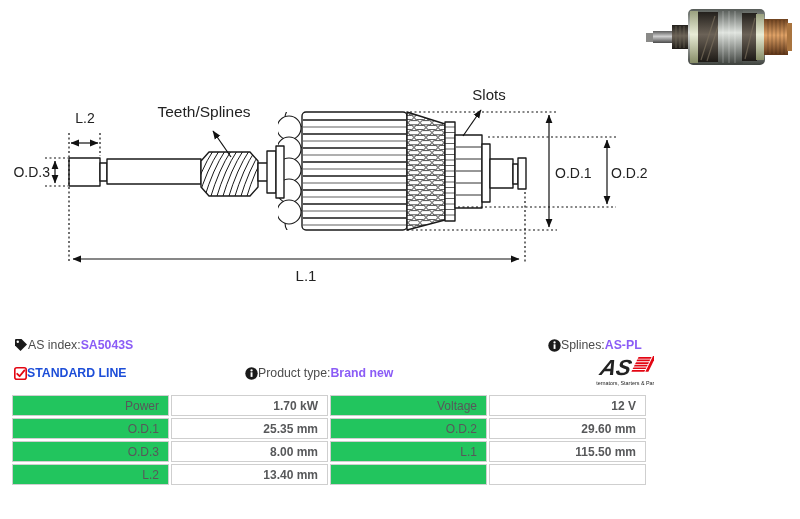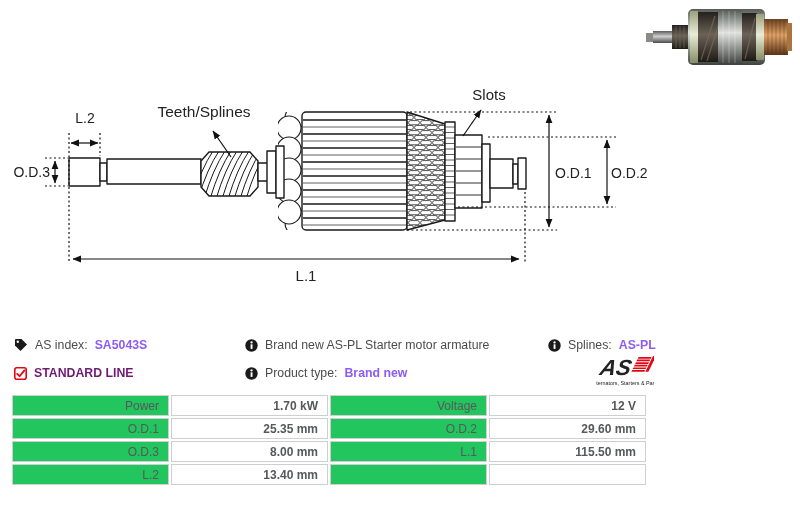--- a/index.html
+++ b/index.html
@@ -1,24 +1,24 @@
 <!DOCTYPE html>
 <html><head>
 <meta charset="utf-8">
 <style>
   html,body{margin:0;padding:0;background:#fff;}
   .page{position:relative;width:800px;height:519px;background:#fff;overflow:hidden;
         font-family:"Liberation Sans",sans-serif;color:#4c4c4c;}
   .drawing{position:absolute;left:0;top:0;}
   .photo{position:absolute;left:645px;top:4px;width:150px;height:64px;}
   
-  .info-line{position:absolute;display:flex;align-items:flex-end;gap:7px;
+  .info-line{position:absolute;display:flex;align-items:flex-end;
              font-size:12.3px;color:#4c4c4c;white-space:nowrap;}
   .info-line b{color:#8b5cf6;font-weight:bold;}
-  .info-line.red, .info-line.red b{color:#701a75;}
+  .info-line.red, .info-line.red b{color:#1d4ed8;}
   .ic{flex:0 0 auto;display:block;}
   .logo{position:absolute;left:596px;top:354px;}
   
   .spec{position:absolute;left:10px;top:393px;width:638px;
         border-collapse:separate;border-spacing:2px;table-layout:fixed;}
   .spec td{height:19px;font-size:12px;color:#57585a;text-align:right;
            padding:0 9px 0 0;border:1px solid #cfcfcf;vertical-align:middle;}
   .spec td.lbl{background:#22c55e;}
   .spec td.val{background:#ffffff;font-weight:bold;}
   svg text{font-family:"Liberation Sans",sans-serif;fill:#222;}
@@ -178,28 +178,20 @@
   </div>
 
   <div class="info-line red" style="left:14px;top:366px;">
     <svg class="ic" width="13" height="13" viewBox="0 0 13 13">
       <rect x="0.8" y="0.8" width="11.4" height="11.4" rx="2" fill="none" stroke="#e30613" stroke-width="1.6"></rect>
       <path d="M3.2,6.8 L5.6,9.2 L10.4,3.4" fill="none" stroke="#e30613" stroke-width="1.8" stroke-linecap="round" stroke-linejoin="round"></path>
     </svg>
     <b>STANDARD LINE</b>
   </div>
 
-  <div class="info-line" style="left:245px;top:338px;">
-    <svg class="ic" width="13" height="13" viewBox="0 0 13 13">
-      <circle cx="6.5" cy="6.5" r="6.2" fill="#1a1a1a"></circle>
-      <rect x="5.6" y="5.3" width="1.9" height="4.6" fill="#fff"></rect>
-      <circle cx="6.55" cy="3.4" r="1.15" fill="#fff"></circle>
-    </svg>
-    <span>Brand new AS-PL Starter motor armature</span>
-  </div>
 
   <div class="info-line" style="left:245px;top:366px;">
     <svg class="ic" width="13" height="13" viewBox="0 0 13 13">
       <circle cx="6.5" cy="6.5" r="6.2" fill="#1a1a1a"></circle>
       <rect x="5.6" y="5.3" width="1.9" height="4.6" fill="#fff"></rect>
       <circle cx="6.55" cy="3.4" r="1.15" fill="#fff"></circle>
     </svg>
     <span>Product type:</span>
     <b>Brand new</b>
   </div>

